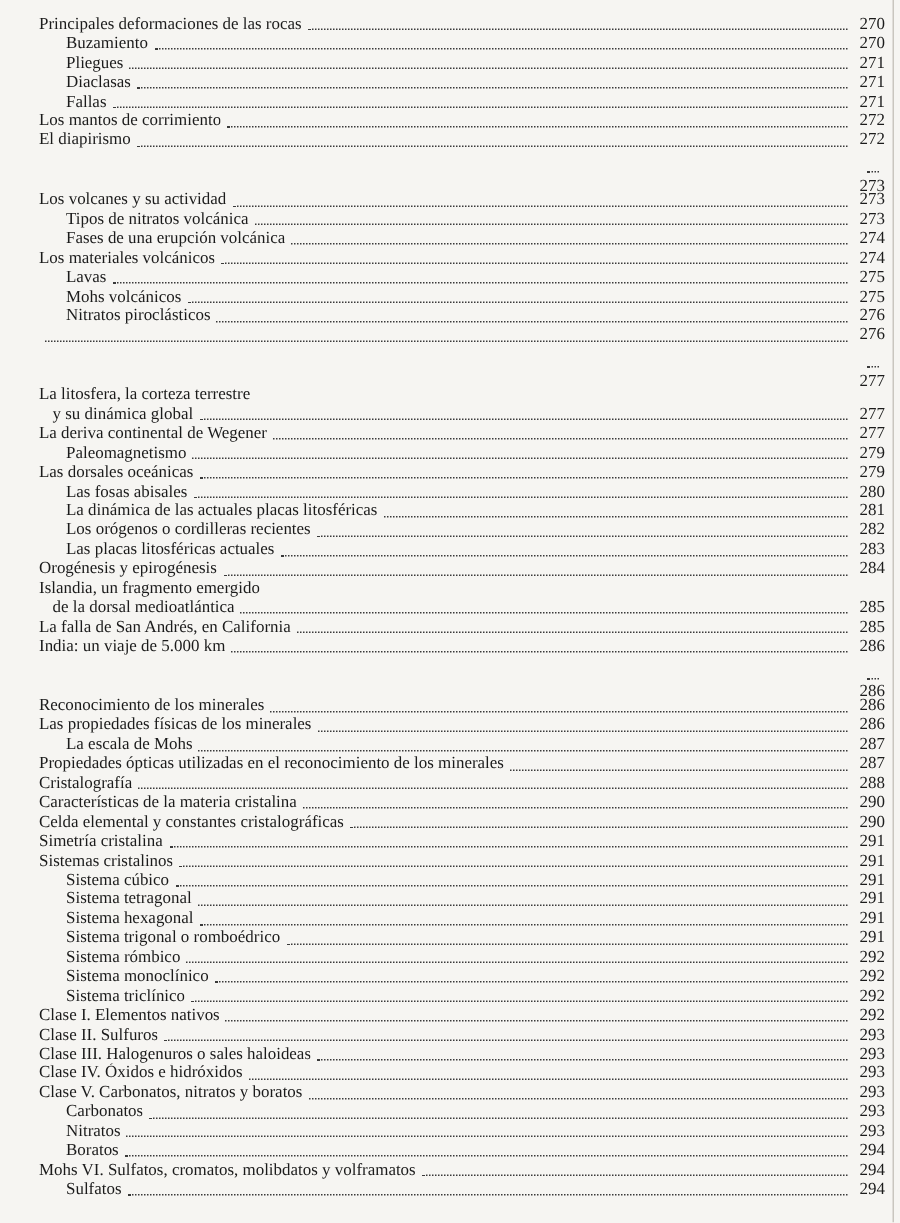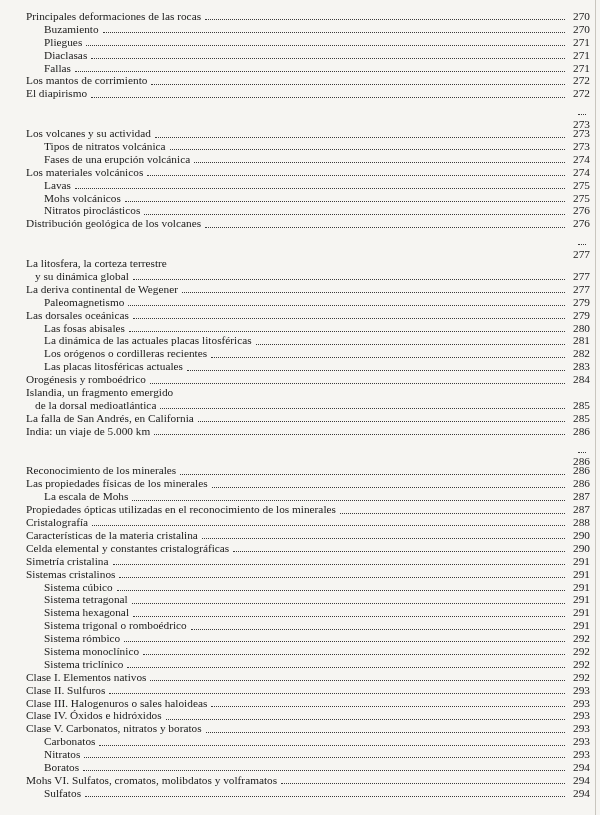--- a/index.html
+++ b/index.html
@@ -133,21 +133,20 @@
           <span class="label">Mohs volcánicos</span>
           <span class="leader"></span>
           <span class="pagenum">275</span>
         </div>
         <div class="row lvl2">
           <span class="label">Nitratos piroclásticos</span>
           <span class="leader"></span>
           <span class="pagenum">276</span>
         </div>
         <div class="row lvl1">
-          <span class="label">Distribución geológica de los volcanes</span>
           <span class="leader"></span>
           <span class="pagenum">276</span>
         </div>
       </div>
       <div class="section">
         <div class="row lvl0">
           <span class="label">Tectónica de placas</span>
           <span class="leader"></span>
           <span class="pagenum">277</span>
         </div>
@@ -188,21 +187,21 @@
           <span class="label">Los orógenos o cordilleras recientes</span>
           <span class="leader"></span>
           <span class="pagenum">282</span>
         </div>
         <div class="row lvl2">
           <span class="label">Las placas litosféricas actuales</span>
           <span class="leader"></span>
           <span class="pagenum">283</span>
         </div>
         <div class="row lvl1">
-          <span class="label">Orogénesis y romboédrico</span>
+          <span class="label">Orogénesis y epirogénesis</span>
           <span class="leader"></span>
           <span class="pagenum">284</span>
         </div>
         <div class="row lvl1">
           <span class="label">Islandia, un fragmento emergido</span>
         </div>
         <div class="row cont">
           <span class="label">de la dorsal medioatlántica</span>
           <span class="leader"></span>
           <span class="pagenum">285</span>

